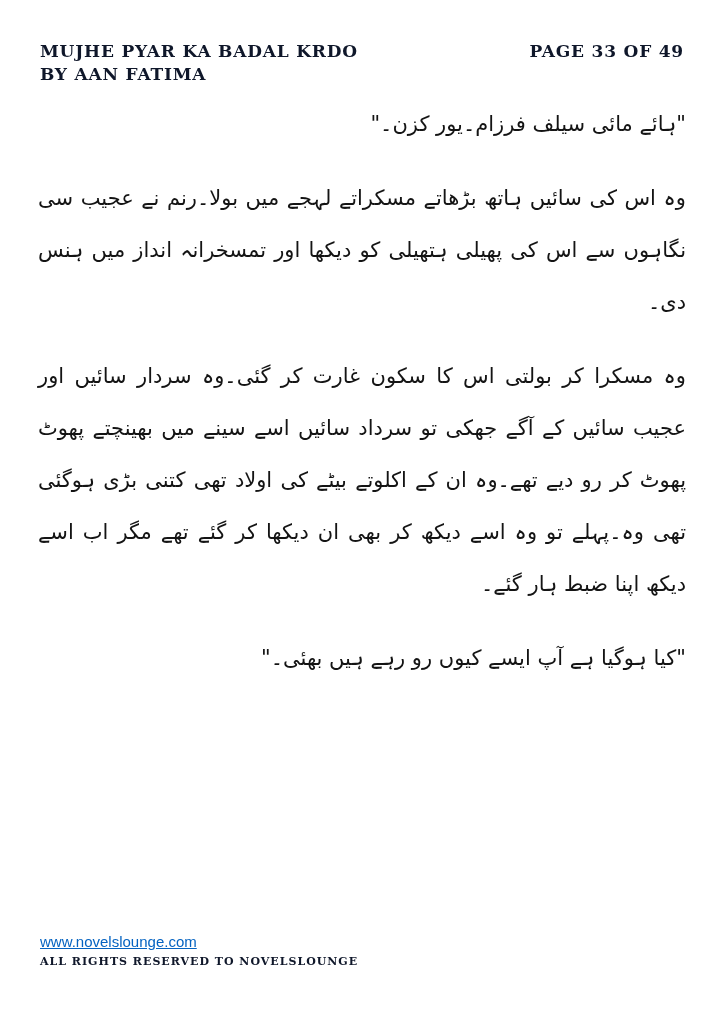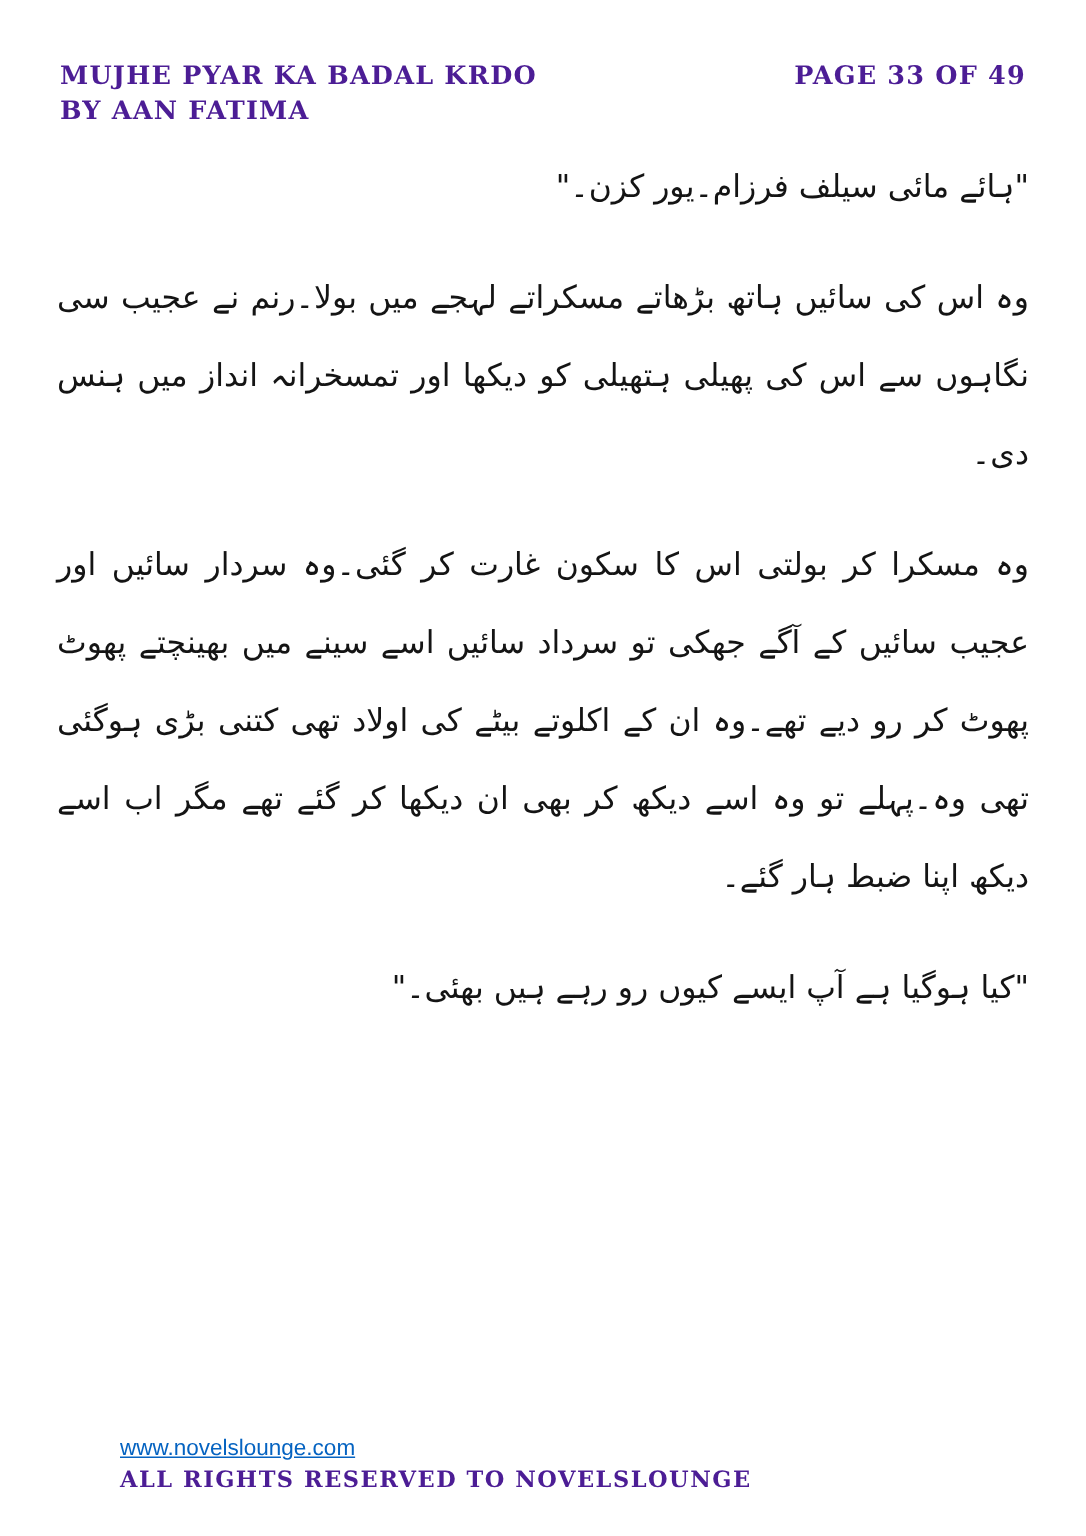--- a/index.html
+++ b/index.html
@@ -25,21 +25,21 @@
     right: 40px;
   }
   .doc-header .header-row {
     display: flex;
     justify-content: space-between;
     align-items: baseline;
   }
   .deco-caps {
     font-family: "DejaVu Serif", serif;
     font-weight: bold;
-    color: #4c1d95;
+    color: #0f172a;
     letter-spacing: 0.8px;
     font-size: 17px;
     line-height: 23px;
     text-transform: uppercase;
   }
 
   
   .story {
     position: absolute;
     top: 98px;
@@ -57,34 +57,33 @@
   .story p {
     margin: 0 0 22px 0;
     padding: 0;
   }
 
   
   .doc-footer {
     position: absolute;
     left: 40px;
     right: 40px;
-    bottom: 28px;
-    margin-left: 40px;
+    bottom: 52px;
   }
   .site-link {
     display: inline-block;
     font-family: "Liberation Sans", sans-serif;
     font-size: 15px;
     color: #0563c1;
     text-decoration: underline;
     cursor: pointer;
     margin-bottom: 2px;
   }
   .rights-line {
-    font-size: 15px;
+    font-size: 11px;
     line-height: 20px;
     letter-spacing: 1px;
   }
 </style>
 </head>
 <body>
 
 <div class="page">
 
   <header class="doc-header">

